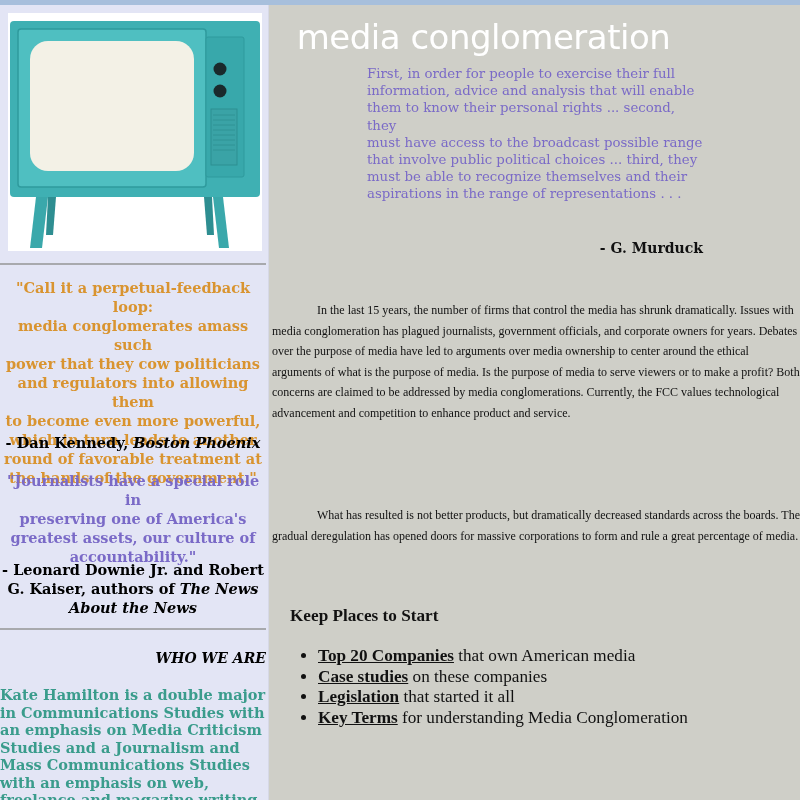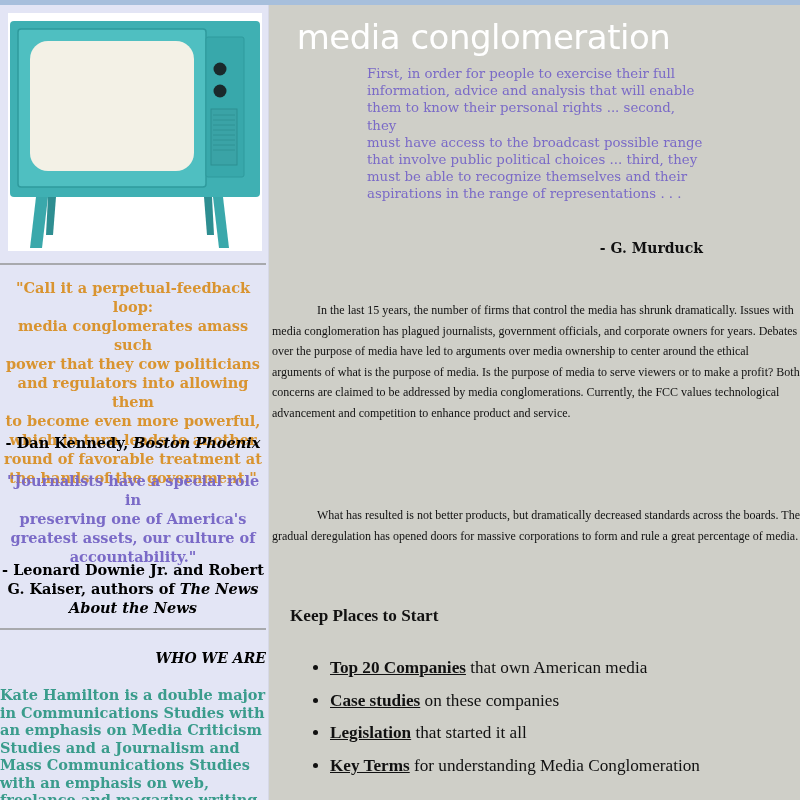--- a/index.html
+++ b/index.html
@@ -69,21 +69,21 @@
     .p1 { top: 295px; }
     .p2 { top: 500px; }
     .keep {
       position: absolute; left: 2px; top: 601px;
       font-family: "Liberation Serif", serif; font-size: 17.2px; font-weight: bold; color: #111; margin-left: 18px;
     }
     .links {
       position: absolute; left: 24px; top: 641px; margin: 0; padding-left: 24px;
       font-family: "Liberation Serif", serif; font-size: 17.2px; line-height: 20.6px; color: #111;
     }
-    .links li { margin: 12px; }
+    .links li { margin: 0; }
     .links a { color: #111; font-weight: bold; text-decoration: underline; cursor: pointer; }
   </style>
 </head>
 <body>
 
 <div class="topbar"></div>
 
 <div class="sidebar">
   <div class="tv-box">
     <svg class="tv" viewBox="0 0 254 238" xmlns="http://www.w3.org/2000/svg">

